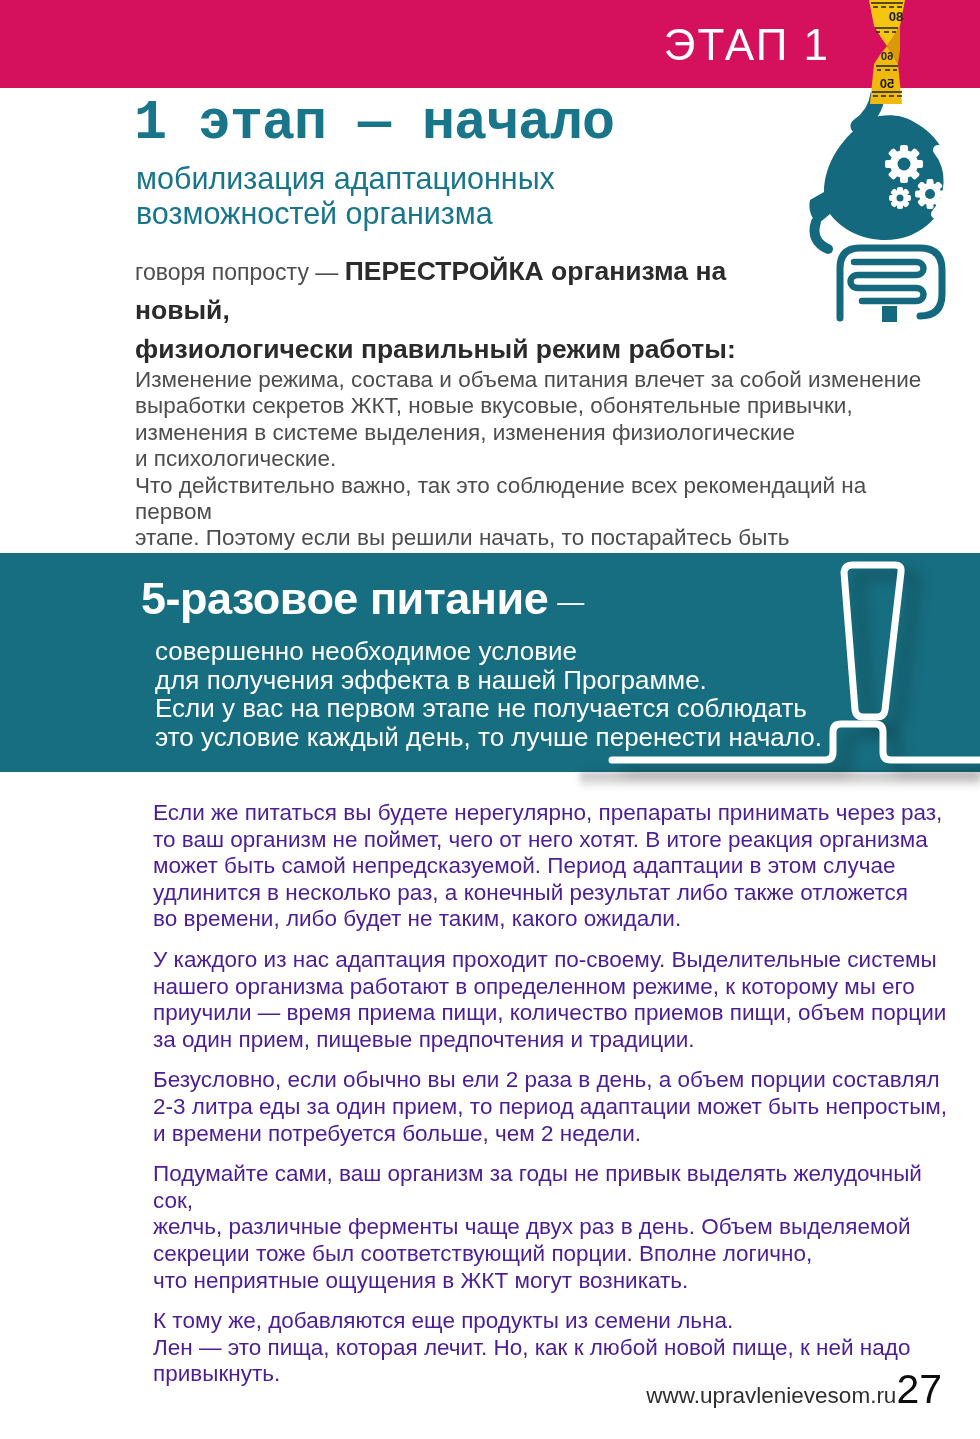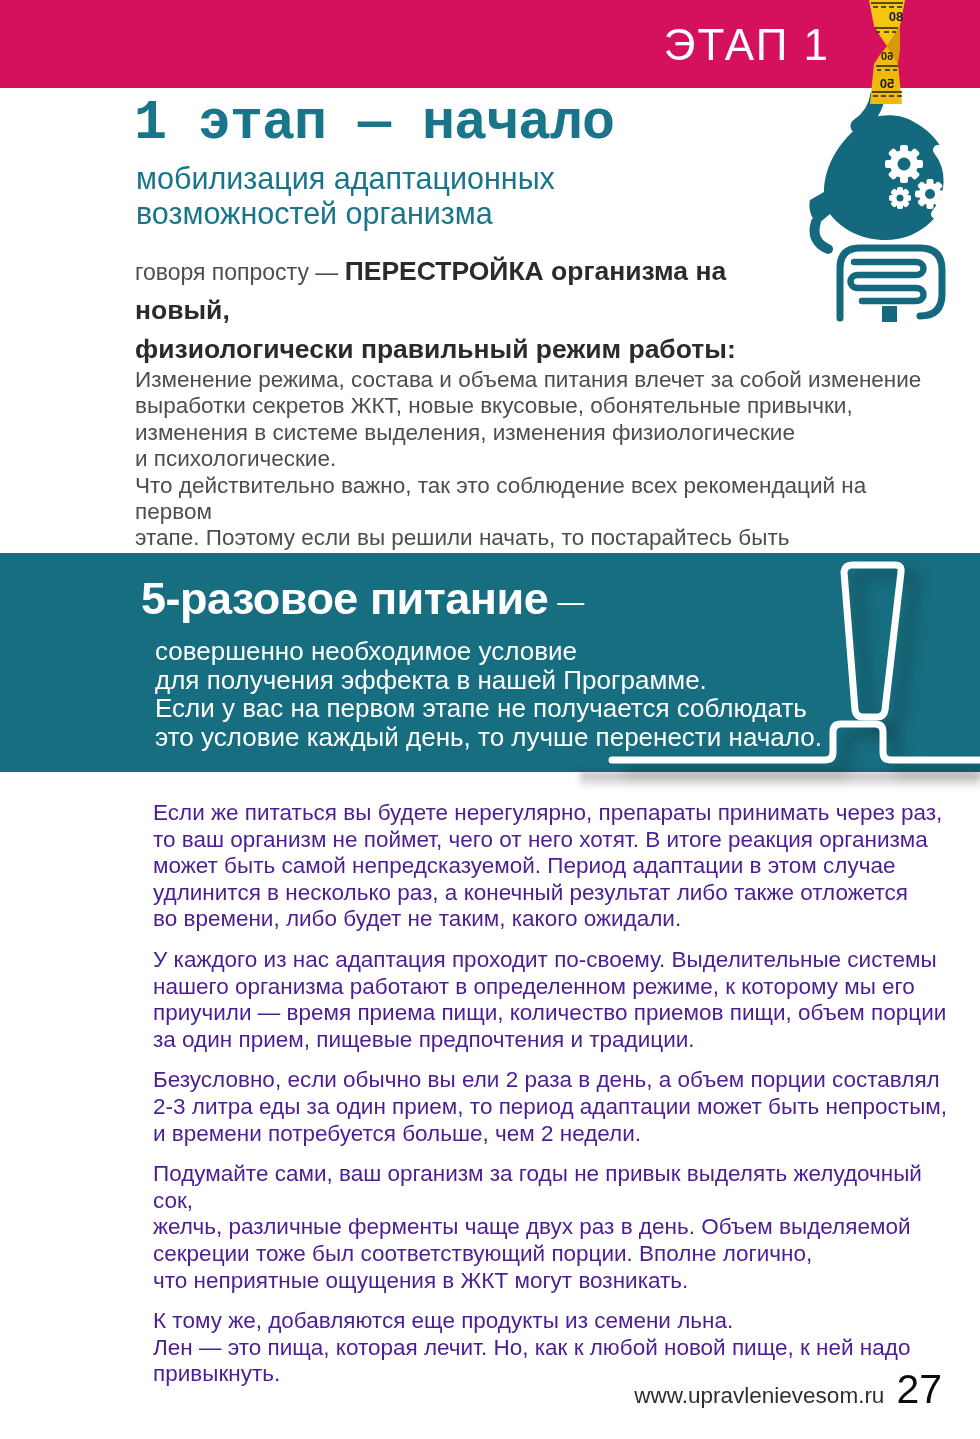--- a/index.html
+++ b/index.html
@@ -46,21 +46,21 @@
     position:absolute;top:772px;right:0;width:400px;height:17px;
     background:linear-gradient(to bottom, rgba(30,30,30,0.32), rgba(30,30,30,0));
     filter:blur(3px);
   }
   
   .content{position:absolute;top:800px;left:134px;width:810px;color:#4c1d95;margin-left:19px;}
   .content p{
     margin:0 0 14px 0;font-size:22.5px;line-height:26.6px;white-space:pre-line;
   }
   
-  .footer{position:absolute;top:1366px;right:38px;display:flex;align-items:baseline;gap:12px;}
+  .footer{position:absolute;top:1366px;right:38px;display:flex;align-items:baseline;}
   .site-url{font-size:22.5px;color:#2e2e2e;}
   .page-number{font-size:41px;font-weight:400;color:#0d0d0d;}
   
   .digestive{position:absolute;top:92px;left:804px;width:170px;height:230px;}
 </style>
 </head>
 <body>
 
 <div class="page">
 

